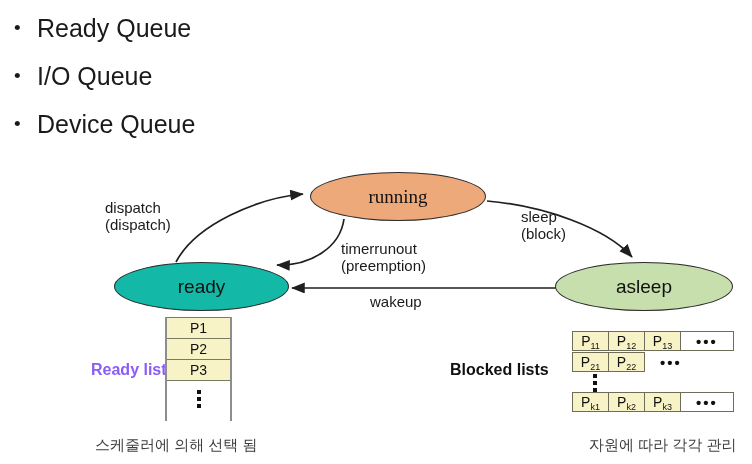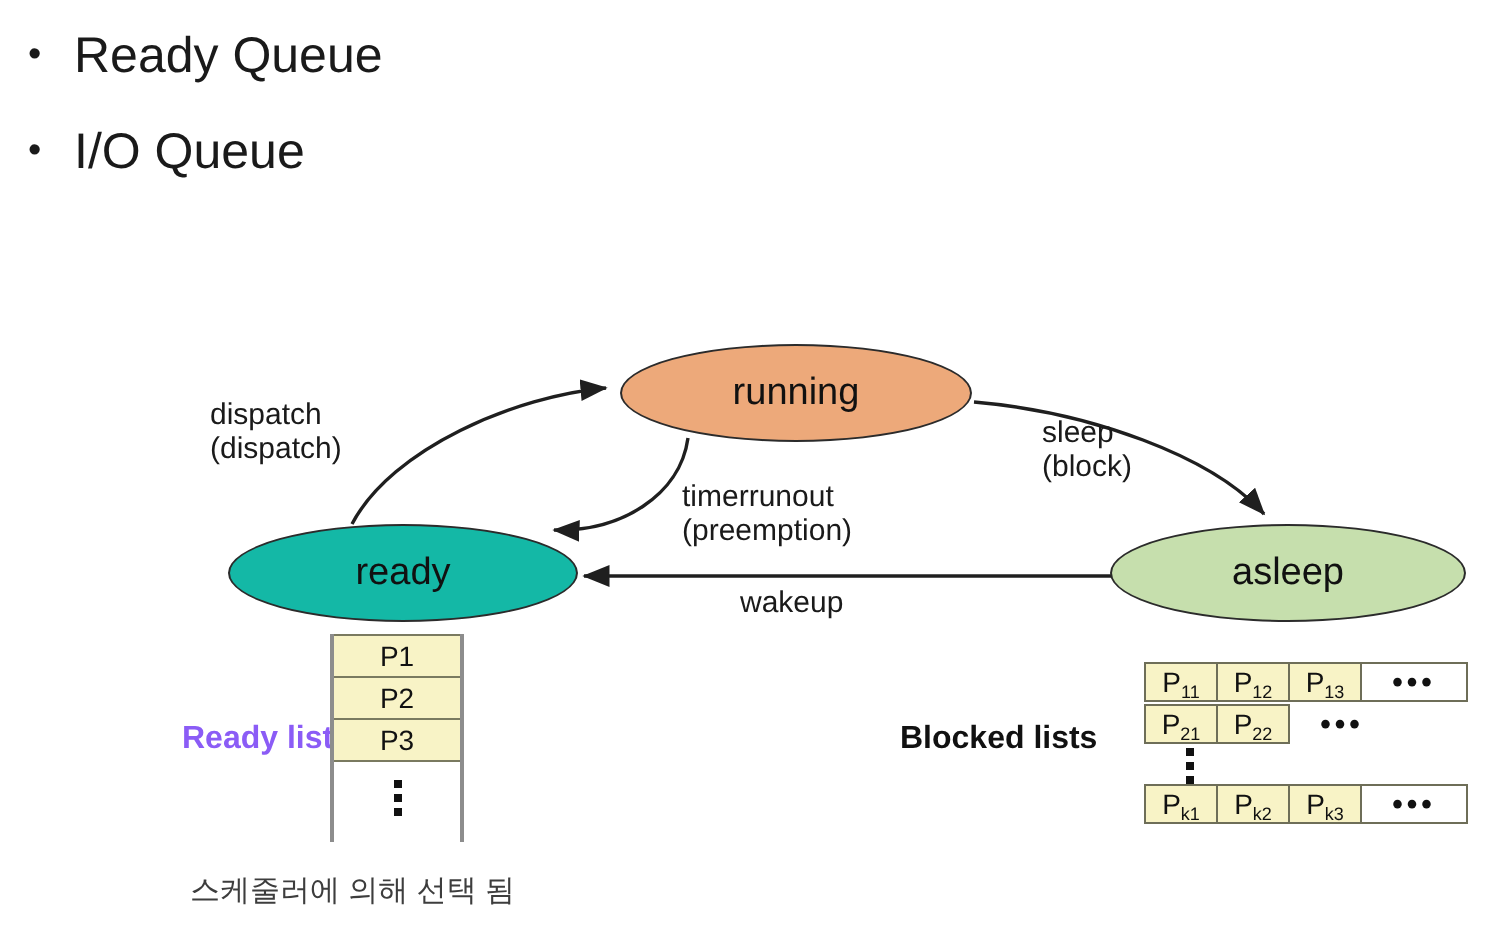--- a/index.html
+++ b/index.html
@@ -67,20 +67,21 @@
     display: flex;
     align-items: center;
     justify-content: center;
     font-size: 19px;
     color: #111111;
   }
   #node-running {
     left: 310px; top: 172px;
     width: 176px; height: 49px;
     background: #EDA97A;
+    font-family: Liberation Serif, serif;
   }
   #node-ready {
     left: 114px; top: 262px;
     width: 175px; height: 49px;
     background: #14b8a6;
   }
   #node-asleep {
     left: 555px; top: 262px;
     width: 178px; height: 49px;
     background: #C6DFAD;
@@ -225,20 +226,21 @@
   }
   #caption-left { left: 95px; top: 436px; }
   #caption-right { left: 589px; top: 436px; }
 </style>
 </head>
 <body>
 
 <ul id="bullet-list">
   <li><span>Ready Queue</span></li>
   <li><span>I/O Queue</span></li>
+  <li><span>Device Queue</span></li>
 </ul>
 
 <div id="diagram">
 
   <svg id="arrow-layer" viewBox="0 0 752 464" width="752" height="464">
     <defs>
       <marker id="ah" markerWidth="9" markerHeight="9" refX="7.5" refY="3.2" orient="auto">
         <path d="M0,0 L8,3.2 L0,6.4 z" fill="#1f1f1f"></path>
       </marker>
     </defs>
@@ -336,13 +338,14 @@
         <sub>k2</sub>
       </div>
     <div class="cell">
         <span>P</span>
         <sub>k3</sub>
       </div>
     <div class="cell-more">•••</div>
   </div>
 
   <div class="caption" id="caption-left">스케줄러에 의해 선택 됨</div>
+  <div class="caption" id="caption-right">자원에 따라 각각 관리</div>
 </div>
 
 </body></html>

